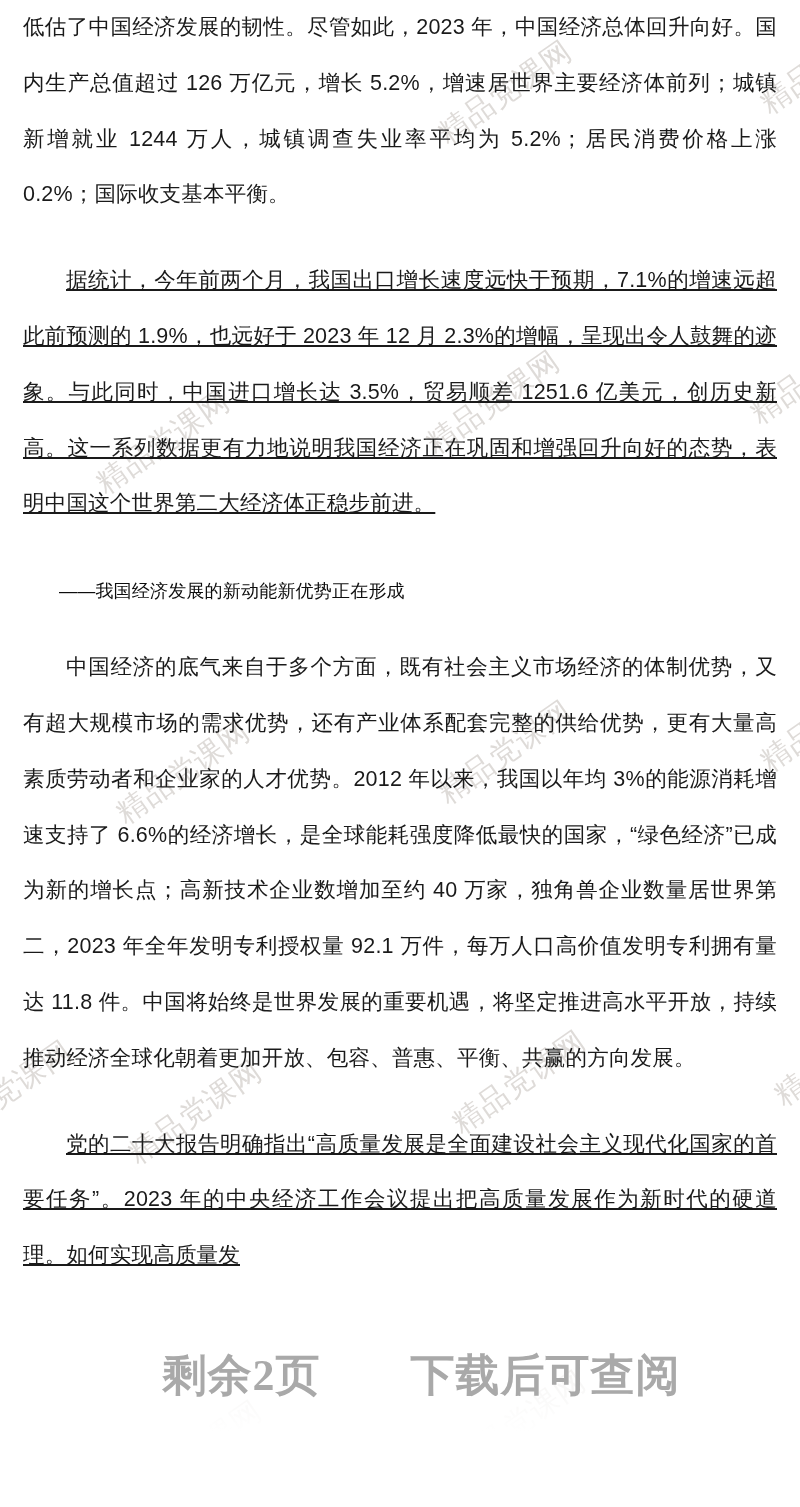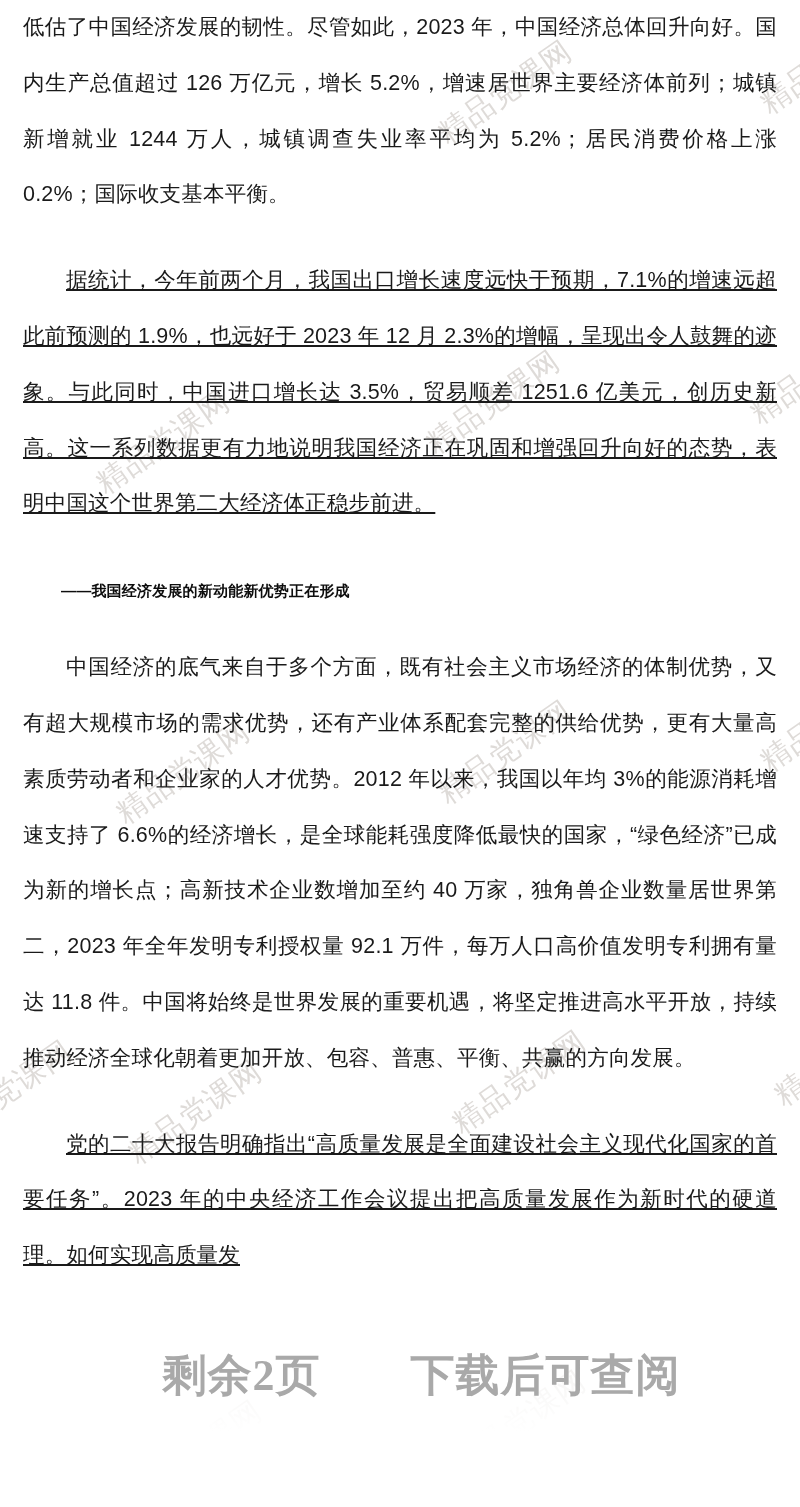--- a/index.html
+++ b/index.html
@@ -62,26 +62,26 @@
   }
   .para.indent {
     text-indent: 2em;
   }
   .para.gap {
     margin-top: 30px;
     text-decoration: underline;
   }
 
   .heading {
-    margin: 8px;
+    margin: 0;
     margin-top: 44px;
     margin-bottom: 34px;
-    font-size: 15px;
+    font-size: 18px;
     line-height: 30px;
-    font-weight: bold;
+    font-weight: normal;
     color: #0d0d0d;
     text-indent: 2em;
     letter-spacing: 0.2px;
   }
 
   
   #fade {
     position: absolute;
     left: 0;
     right: 0;

